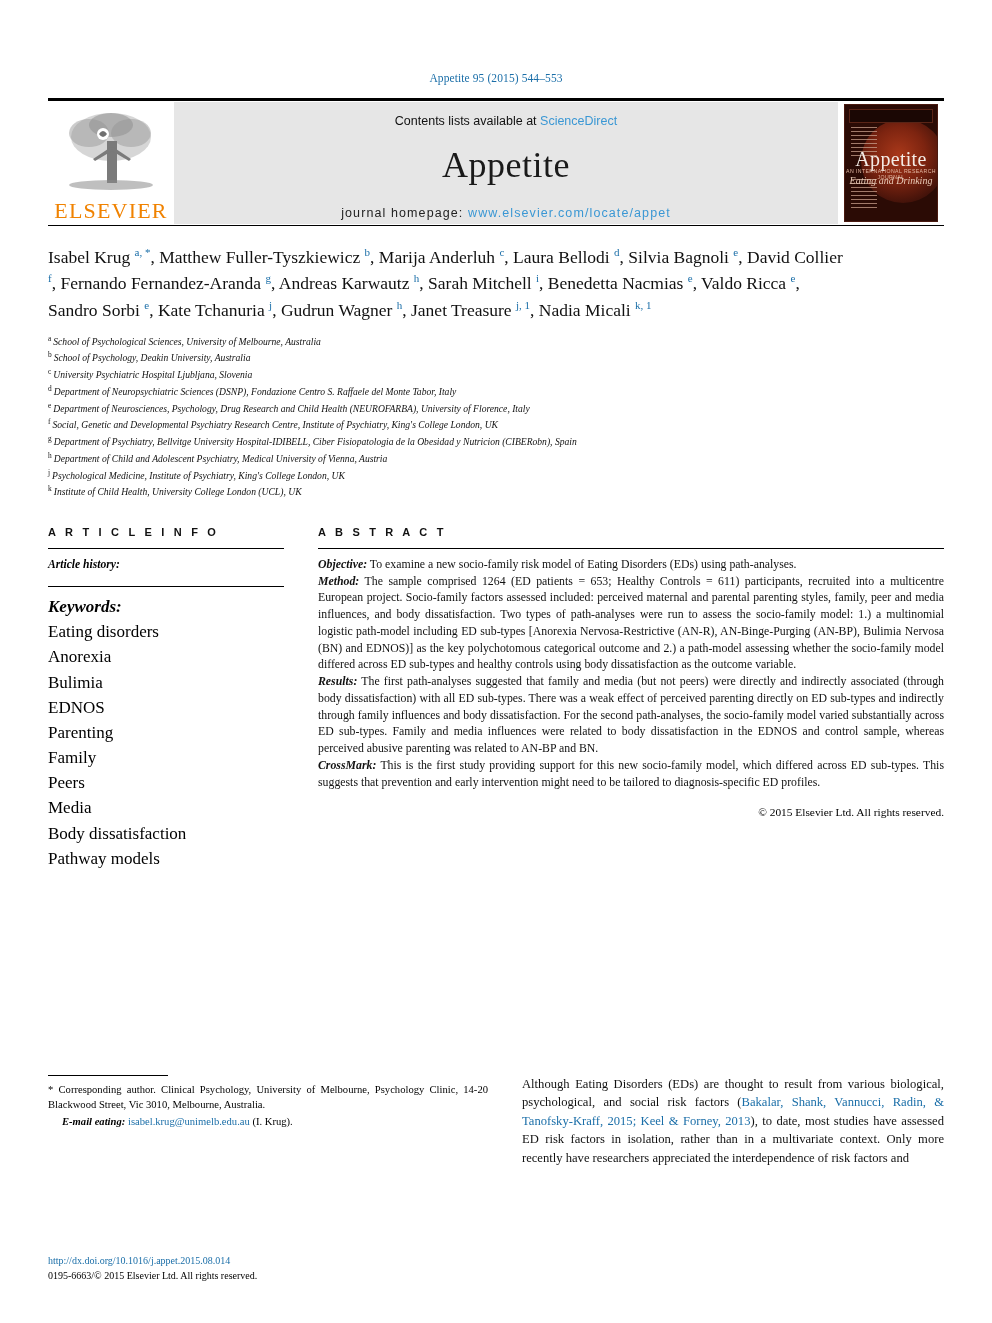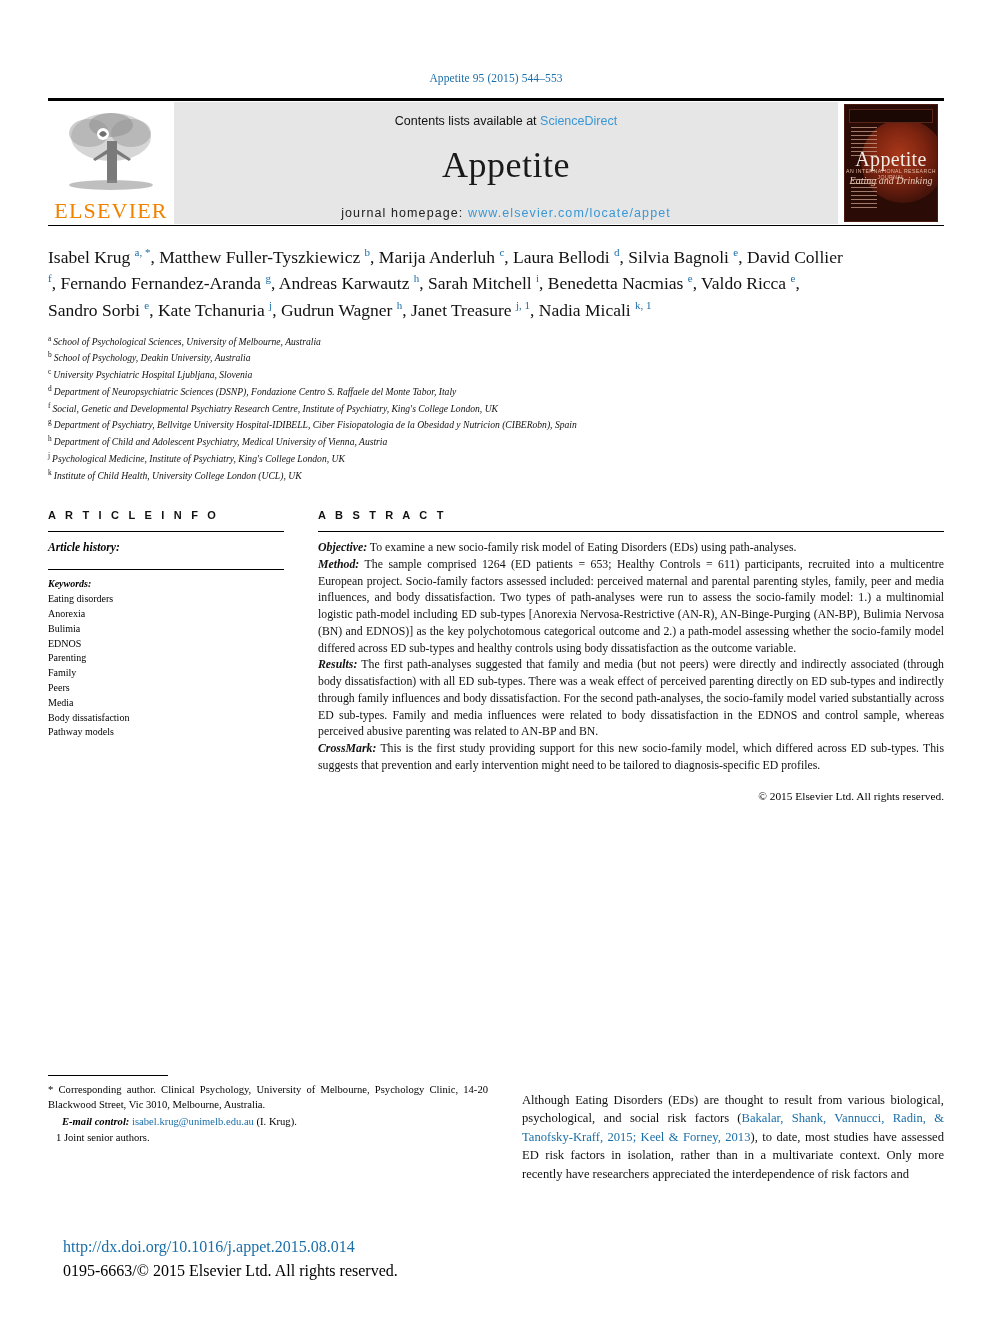--- a/index.html
+++ b/index.html
@@ -245,21 +245,21 @@
   }
   .info-block {
     font-size: 11.6px;
     line-height: 1.48;
   }
   .info-block .lbl { font-style: italic; font-weight: bold; }
   .info-rule {
     border-top: 1.1px solid #000;
     margin: 13px 0 7px 0;
   }
-  .kw-list { font-size: 10px; line-height: 1.48; }
+  .kw-list { font-size: 17px; line-height: 1.48; }
 
   .abstract {
     font-size: 11.8px;
     line-height: 1.42;
     text-align: justify;
     color: #111;
   }
   .abstract .lead { font-style: italic; font-weight: bold; }
   .copyright {
     text-align: right;
@@ -270,39 +270,39 @@
   
   .bottom {
     position: absolute;
     left: 48px;
     right: 48px;
     top: 1075px;
     display: flex;
     gap: 34px;
   }
   .bot-left { flex: 0 0 440px; position: relative; height: 220px;}
-  .bot-right { flex: 1 1 auto; margin-top: 16px; }
+  .bot-right { flex: 1 1 auto; }
   .foot-rule {
     border-top: 1px solid #000;
     width: 120px;
     margin-bottom: 6px;
   }
   .footnotes {
     font-size: 10.6px;
     line-height: 1.45;
     text-align: justify;
   }
   .footnotes .mail-lbl { font-style: italic; font-weight: bold; }
   .footnotes a, .link { color: #1a6ea8; text-decoration: none; }
   .footnote-row { margin-bottom: 1px; }
   .doi-block {
     position: absolute;
-    left: 15px;
+    left: 0;
     bottom: 12px;
-    font-size: 16px;
+    font-size: 10px;
     line-height: 1.5;
   }
   .doi-link { color: #1a6ea8; }
 
   .body-text {
     font-size: 12.6px;
     line-height: 1.46;
     text-align: justify;
     color: #111;
   }
@@ -377,20 +377,21 @@
   </div>
 
 
   <div class="authors">Isabel Krug <sup>a, *</sup>, Matthew Fuller-Tyszkiewicz <sup>b</sup>, Marija Anderluh <sup>c</sup>, Laura Bellodi <sup>d</sup>, Silvia Bagnoli <sup>e</sup>, David Collier <sup>f</sup>, Fernando Fernandez-Aranda <sup>g</sup>, Andreas Karwautz <sup>h</sup>, Sarah Mitchell <sup>i</sup>, Benedetta Nacmias <sup>e</sup>, Valdo Ricca <sup>e</sup>, Sandro Sorbi <sup>e</sup>, Kate Tchanuria <sup>j</sup>, Gudrun Wagner <sup>h</sup>, Janet Treasure <sup>j, 1</sup>, Nadia Micali <sup>k, 1</sup></div>
 
   <div class="affils">
       <div><span class="sup">a</span>School of Psychological Sciences, University of Melbourne, Australia</div>
       <div><span class="sup">b</span>School of Psychology, Deakin University, Australia</div>
       <div><span class="sup">c</span>University Psychiatric Hospital Ljubljana, Slovenia</div>
       <div><span class="sup">d</span>Department of Neuropsychiatric Sciences (DSNP), Fondazione Centro S. Raffaele del Monte Tabor, Italy</div>
+      <div><span class="sup">e</span>Department of Neurosciences, Psychology, Drug Research and Child Health (NEUROFARBA), University of Florence, Italy</div>
       <div><span class="sup">f</span>Social, Genetic and Developmental Psychiatry Research Centre, Institute of Psychiatry, King's College London, UK</div>
       <div><span class="sup">g</span>Department of Psychiatry, Bellvitge University Hospital-IDIBELL, Ciber Fisiopatologia de la Obesidad y Nutricion (CIBERobn), Spain</div>
       <div><span class="sup">h</span>Department of Child and Adolescent Psychiatry, Medical University of Vienna, Austria</div>
       <div><span class="sup">j</span>Psychological Medicine, Institute of Psychiatry, King's College London, UK</div>
       <div><span class="sup">k</span>Institute of Child Health, University College London (UCL), UK</div>
     </div>
 
   <div class="cols">
 
     <div class="col-info">
@@ -429,24 +430,23 @@
       <div class="copyright">© 2015 Elsevier Ltd. All rights reserved.</div>
     </div>
   </div>
 
   <div class="bottom">
     <div class="bot-left">
       <div class="foot-rule"></div>
       <div class="footnotes">
         <div class="footnote-row">* Corresponding author. Clinical Psychology, University of Melbourne, Psychology Clinic, 14-20 Blackwood Street, Vic 3010, Melbourne, Australia.</div>
         <div class="footnote-row" style="text-indent:14px;">
-          <span class="mail-lbl">E-mail control:</span>
+          <span class="mail-lbl">E-mail eating:</span>
           <span class="link">isabel.krug@unimelb.edu.au</span><span> (I. Krug).</span>
         </div>
-        <div class="footnote-row" style="text-indent:8px;">1  Joint senior authors.</div>
       </div>
       <div class="doi-block">
         <div class="doi-link">http://dx.doi.org/10.1016/j.appet.2015.08.014</div>
         <div>0195-6663/© 2015 Elsevier Ltd. All rights reserved.</div>
       </div>
     </div>
 
     <div class="bot-right">
       <p class="body-text indent" id="intro-paragraph" style="margin:0;"><span>Although Eating Disorders (EDs) are thought to result from various biological, psychological, and social risk factors (</span><span class="cite">Bakalar, Shank, Vannucci, Radin, &amp; Tanofsky-Kraff, 2015; Keel &amp; Forney, 2013</span><span>), to date, most studies have assessed ED risk factors in isolation, rather than in a multivariate context. Only more recently have researchers appreciated the interdependence of risk factors and</span></p>
     </div>

